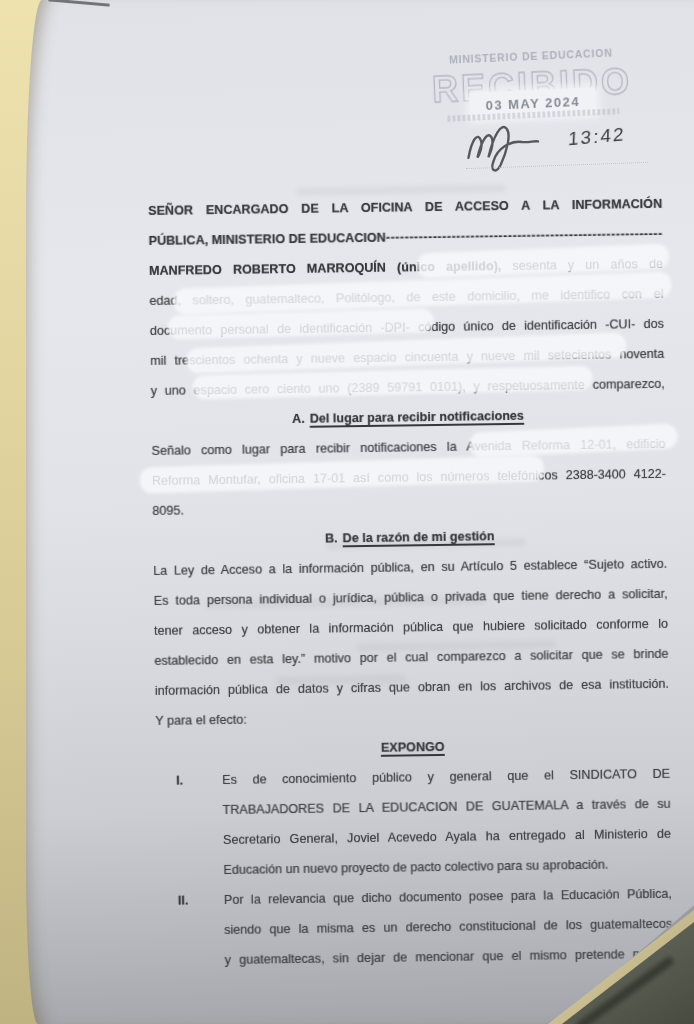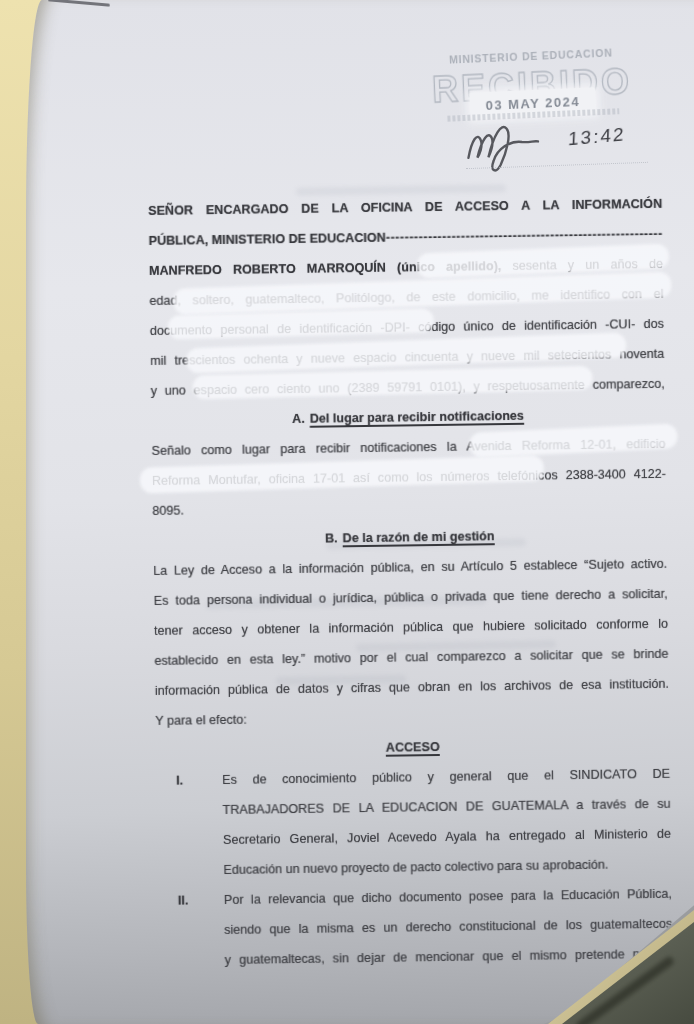--- a/index.html
+++ b/index.html
@@ -121,21 +121,21 @@
         <span class="b" style="margin-right:5px;">B.</span><span class="b u">De la razón de mi gestión</span>
       </div>
       <div class="tline j">La Ley de Acceso a la información pública, en su Artículo 5 establece “Sujeto activo.</div>
       <div class="tline j">Es toda persona individual o jurídica, pública o privada que tiene derecho a solicitar,</div>
       <div class="tline j">tener acceso y obtener la información pública que hubiere solicitado conforme lo</div>
       <div class="tline j">establecido en esta ley.” motivo por el cual comparezco a solicitar que se brinde</div>
       <div class="tline j">información pública de datos y cifras que obran en los archivos de esa institución.</div>
       <div class="tline">Y para el efecto:</div>
 
       <div class="tline h">
-        <span class="b u">ACCESO</span>
+        <span class="b u">EXPONGO</span>
       </div>
 
       <div class="li">
         <div class="num">
             <div class="tline">I.</div>
           </div>
         <div class="lt">
           <div class="tline j">Es de conocimiento público y general que el SINDICATO DE</div>
           <div class="tline j">TRABAJADORES DE LA EDUCACION DE GUATEMALA a través de su</div>
           <div class="tline j">Secretario General, Joviel Acevedo Ayala ha entregado al Ministerio de</div>

